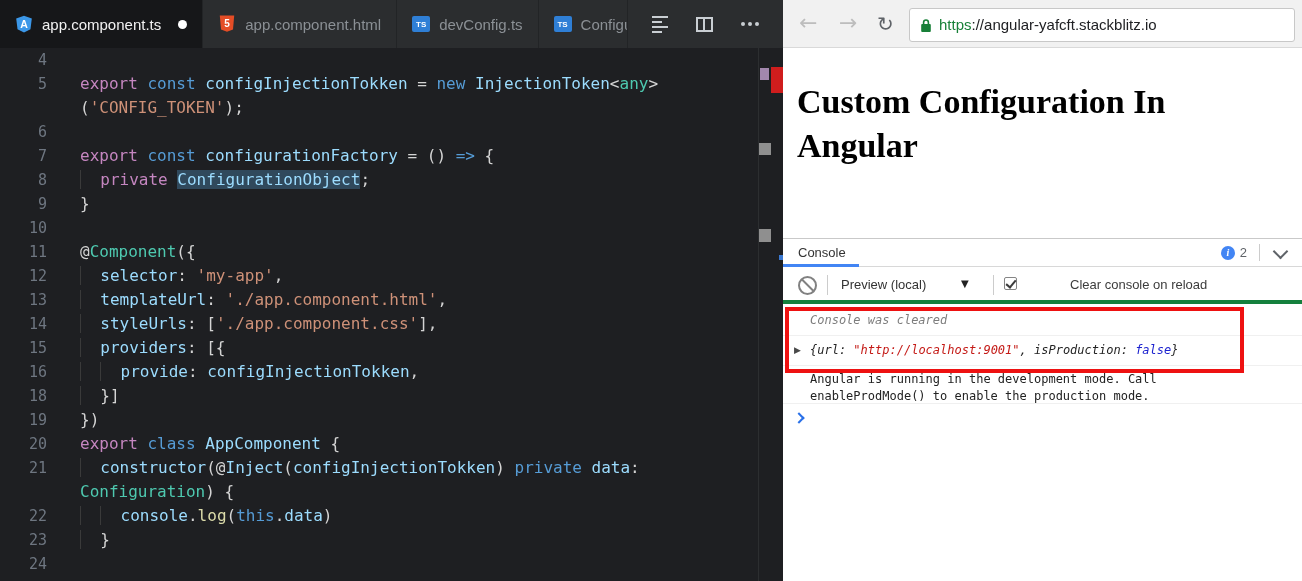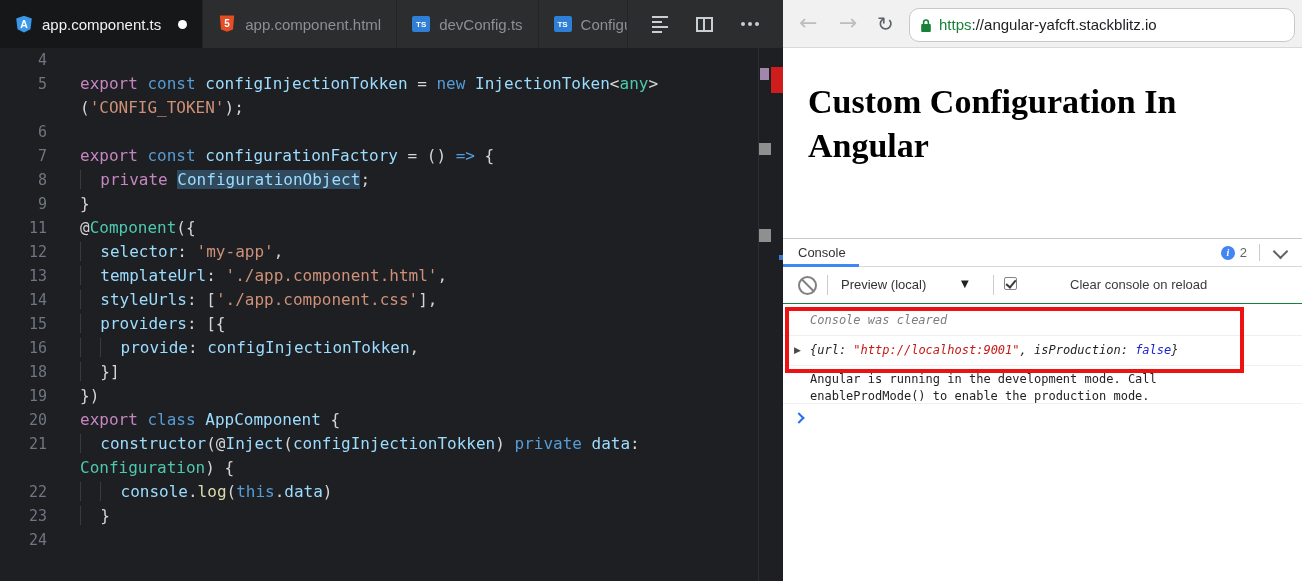--- a/index.html
+++ b/index.html
@@ -51,41 +51,41 @@
   .mk-blue{right:0;top:207px;width:4px;height:5px;background:#3b79d1;}
 
   
   .browser{position:absolute;left:783px;top:0;width:519px;height:581px;background:#fff;}
   .btoolbar{position:relative;height:47px;background:#f1f1f1;border-bottom:1px solid #d9d9d9;}
   .navicon{position:absolute;top:8px;font-family:"DejaVu Sans",sans-serif;font-size:22px;line-height:30px;cursor:default;}
   .back{left:16px;color:#bdbdbd;}
   .fwd{left:56px;color:#bdbdbd;}
   .refresh{left:94px;color:#5f6368;font-size:20px;top:9px;}
   .urlbar{position:absolute;left:126px;right:7px;top:8px;height:31px;background:#fff;
-    border:1px solid #c8c8c8;border-radius:10px;display:flex;align-items:center;padding:16px 10px;gap:7px;box-sizing:border-box;}
+    border:1px solid #c8c8c8;border-radius:3px;display:flex;align-items:center;padding:16px 10px;gap:7px;box-sizing:border-box;}
   .https{color:#188038;font-size:15px;}
   .urlrest{color:#202124;font-size:15px;}
   .heading{font-family:"Liberation Serif","DejaVu Serif",serif;font-size:34px;font-weight:bold;
-    margin:32px 8px 0 25px;max-width:470px;line-height:1.28;color:#000;}
+    margin:32px 8px 0 14px;max-width:470px;line-height:1.28;color:#000;}
 
   .devtools{position:absolute;left:0;right:0;top:238px;bottom:0;border-top:1px solid #c9c9c9;
     font-size:13px;color:#333;background:#fff;}
   .dt-header{position:relative;height:27px;border-bottom:1px solid #d8d8d8;box-sizing:content-box;}
   .dt-tab{position:absolute;left:0;top:0;height:27px;display:flex;align-items:center;padding:0 15px;color:#333;}
   .dt-underline{position:absolute;left:0;bottom:-1px;width:76px;height:3px;background:#4285f4;}
   .dt-badge{position:absolute;right:55px;top:6px;display:flex;align-items:center;gap:5px;}
   .infoicon{display:inline-flex;width:14px;height:14px;border-radius:50%;background:#4285f4;color:#fff;
     font-size:10px;font-style:italic;font-weight:bold;align-items:center;justify-content:center;
     font-family:"Liberation Serif",serif;}
   .count{color:#5f6368;font-size:13px;}
   .dt-sep{position:absolute;border-left:1px solid #ccc;}
   .hs{right:42px;top:5px;height:17px;}
   .dt-collapse{position:absolute;right:16px;top:7px;width:9px;height:9px;
     border-right:2px solid #5f6368;border-bottom:2px solid #5f6368;transform:rotate(45deg);}
-  .dt-toolbar{position:relative;height:37px;border-bottom:1px solid #15803d;box-sizing:border-box;}
+  .dt-toolbar{position:relative;height:37px;border-bottom:4px solid #15803d;box-sizing:border-box;}
   .clearicon{position:absolute;left:15px;top:9px;width:15px;height:15px;border:2px solid #818181;
     border-radius:50%;box-sizing:content-box;}
   .clearicon:after{content:"";position:absolute;left:50%;top:-1px;width:2px;height:17px;
     background:#818181;transform:translateX(-50%) rotate(-45deg);}
   .ts1{left:44px;top:8px;height:20px;}
   .ctx{position:absolute;left:58px;top:10px;color:#333;}
   .ddarrow{position:absolute;left:178px;top:11px;font-family:"DejaVu Sans",sans-serif;font-size:10px;color:#222;}
   .ts2{left:210px;top:8px;height:20px;}
   .cb{position:absolute;left:221px;top:10px;width:13px;height:13px;border:1px solid #858585;
     border-radius:2px;background:#fff;box-sizing:border-box;}
@@ -163,20 +163,21 @@
       </div>
     </div>
     <div class="codewrap">
         <div class="crow"><span class="gutter">4</span><span class="ccode"></span></div>
         <div class="crow"><span class="gutter">5</span><span class="ccode"><span class="tok c-ctrl">export</span><span class="tok c-pl"> </span><span class="tok c-kw">const</span><span class="tok c-pl"> </span><span class="tok c-var">configInjectionTokken</span><span class="tok c-pl"> = </span><span class="tok c-kw">new</span><span class="tok c-pl"> </span><span class="tok c-var">InjectionToken</span><span class="tok c-pl">&lt;</span><span class="tok c-type">any</span><span class="tok c-pl">&gt;</span></span></div>
         <div class="crow"><span class="gutter"></span><span class="ccode"><span class="tok c-pl">(</span><span class="tok c-str">'CONFIG_TOKEN'</span><span class="tok c-pl">);</span></span></div>
         <div class="crow"><span class="gutter">6</span><span class="ccode"></span></div>
         <div class="crow"><span class="gutter">7</span><span class="ccode"><span class="tok c-ctrl">export</span><span class="tok c-pl"> </span><span class="tok c-kw">const</span><span class="tok c-pl"> </span><span class="tok c-var">configurationFactory</span><span class="tok c-pl"> = </span><span class="tok c-pl">() </span><span class="tok c-kw">=&gt;</span><span class="tok c-pl"> {</span></span></div>
         <div class="crow"><span class="gutter">8</span><span class="ccode"><span class="tok ind">  </span><span class="tok c-ctrl">private</span><span class="tok c-pl"> </span><span class="tok c-var hl">ConfigurationObject</span><span class="tok c-pl">;</span></span></div>
         <div class="crow"><span class="gutter">9</span><span class="ccode"><span class="tok c-pl">}</span></span></div>
+        <div class="crow"><span class="gutter">10</span><span class="ccode"></span></div>
         <div class="crow"><span class="gutter">11</span><span class="ccode"><span class="tok c-pl">@</span><span class="tok c-type">Component</span><span class="tok c-pl">({</span></span></div>
         <div class="crow"><span class="gutter">12</span><span class="ccode"><span class="tok ind">  </span><span class="tok c-var">selector</span><span class="tok c-pl">: </span><span class="tok c-str">'my-app'</span><span class="tok c-pl">,</span></span></div>
         <div class="crow"><span class="gutter">13</span><span class="ccode"><span class="tok ind">  </span><span class="tok c-var">templateUrl</span><span class="tok c-pl">: </span><span class="tok c-str">'./app.component.html'</span><span class="tok c-pl">,</span></span></div>
         <div class="crow"><span class="gutter">14</span><span class="ccode"><span class="tok ind">  </span><span class="tok c-var">styleUrls</span><span class="tok c-pl">: [</span><span class="tok c-str">'./app.component.css'</span><span class="tok c-pl">],</span></span></div>
         <div class="crow"><span class="gutter">15</span><span class="ccode"><span class="tok ind">  </span><span class="tok c-var">providers</span><span class="tok c-pl">: [{</span></span></div>
         <div class="crow"><span class="gutter">16</span><span class="ccode"><span class="tok ind">  </span><span class="tok ind">  </span><span class="tok c-var">provide</span><span class="tok c-pl">: </span><span class="tok c-var">configInjectionTokken</span><span class="tok c-pl">,</span></span></div>
         <div class="crow"><span class="gutter">18</span><span class="ccode"><span class="tok ind">  </span><span class="tok c-pl">}]</span></span></div>
         <div class="crow"><span class="gutter">19</span><span class="ccode"><span class="tok c-pl">})</span></span></div>
         <div class="crow"><span class="gutter">20</span><span class="ccode"><span class="tok c-ctrl">export</span><span class="tok c-pl"> </span><span class="tok c-kw">class</span><span class="tok c-pl"> </span><span class="tok c-var">AppComponent</span><span class="tok c-pl"> {</span></span></div>
         <div class="crow"><span class="gutter">21</span><span class="ccode"><span class="tok ind">  </span><span class="tok c-var">constructor</span><span class="tok c-pl">(@</span><span class="tok c-var">Inject</span><span class="tok c-pl">(</span><span class="tok c-var">configInjectionTokken</span><span class="tok c-pl">) </span><span class="tok c-kw">private</span><span class="tok c-pl"> </span><span class="tok c-var">data</span><span class="tok c-pl">:</span></span></div>

